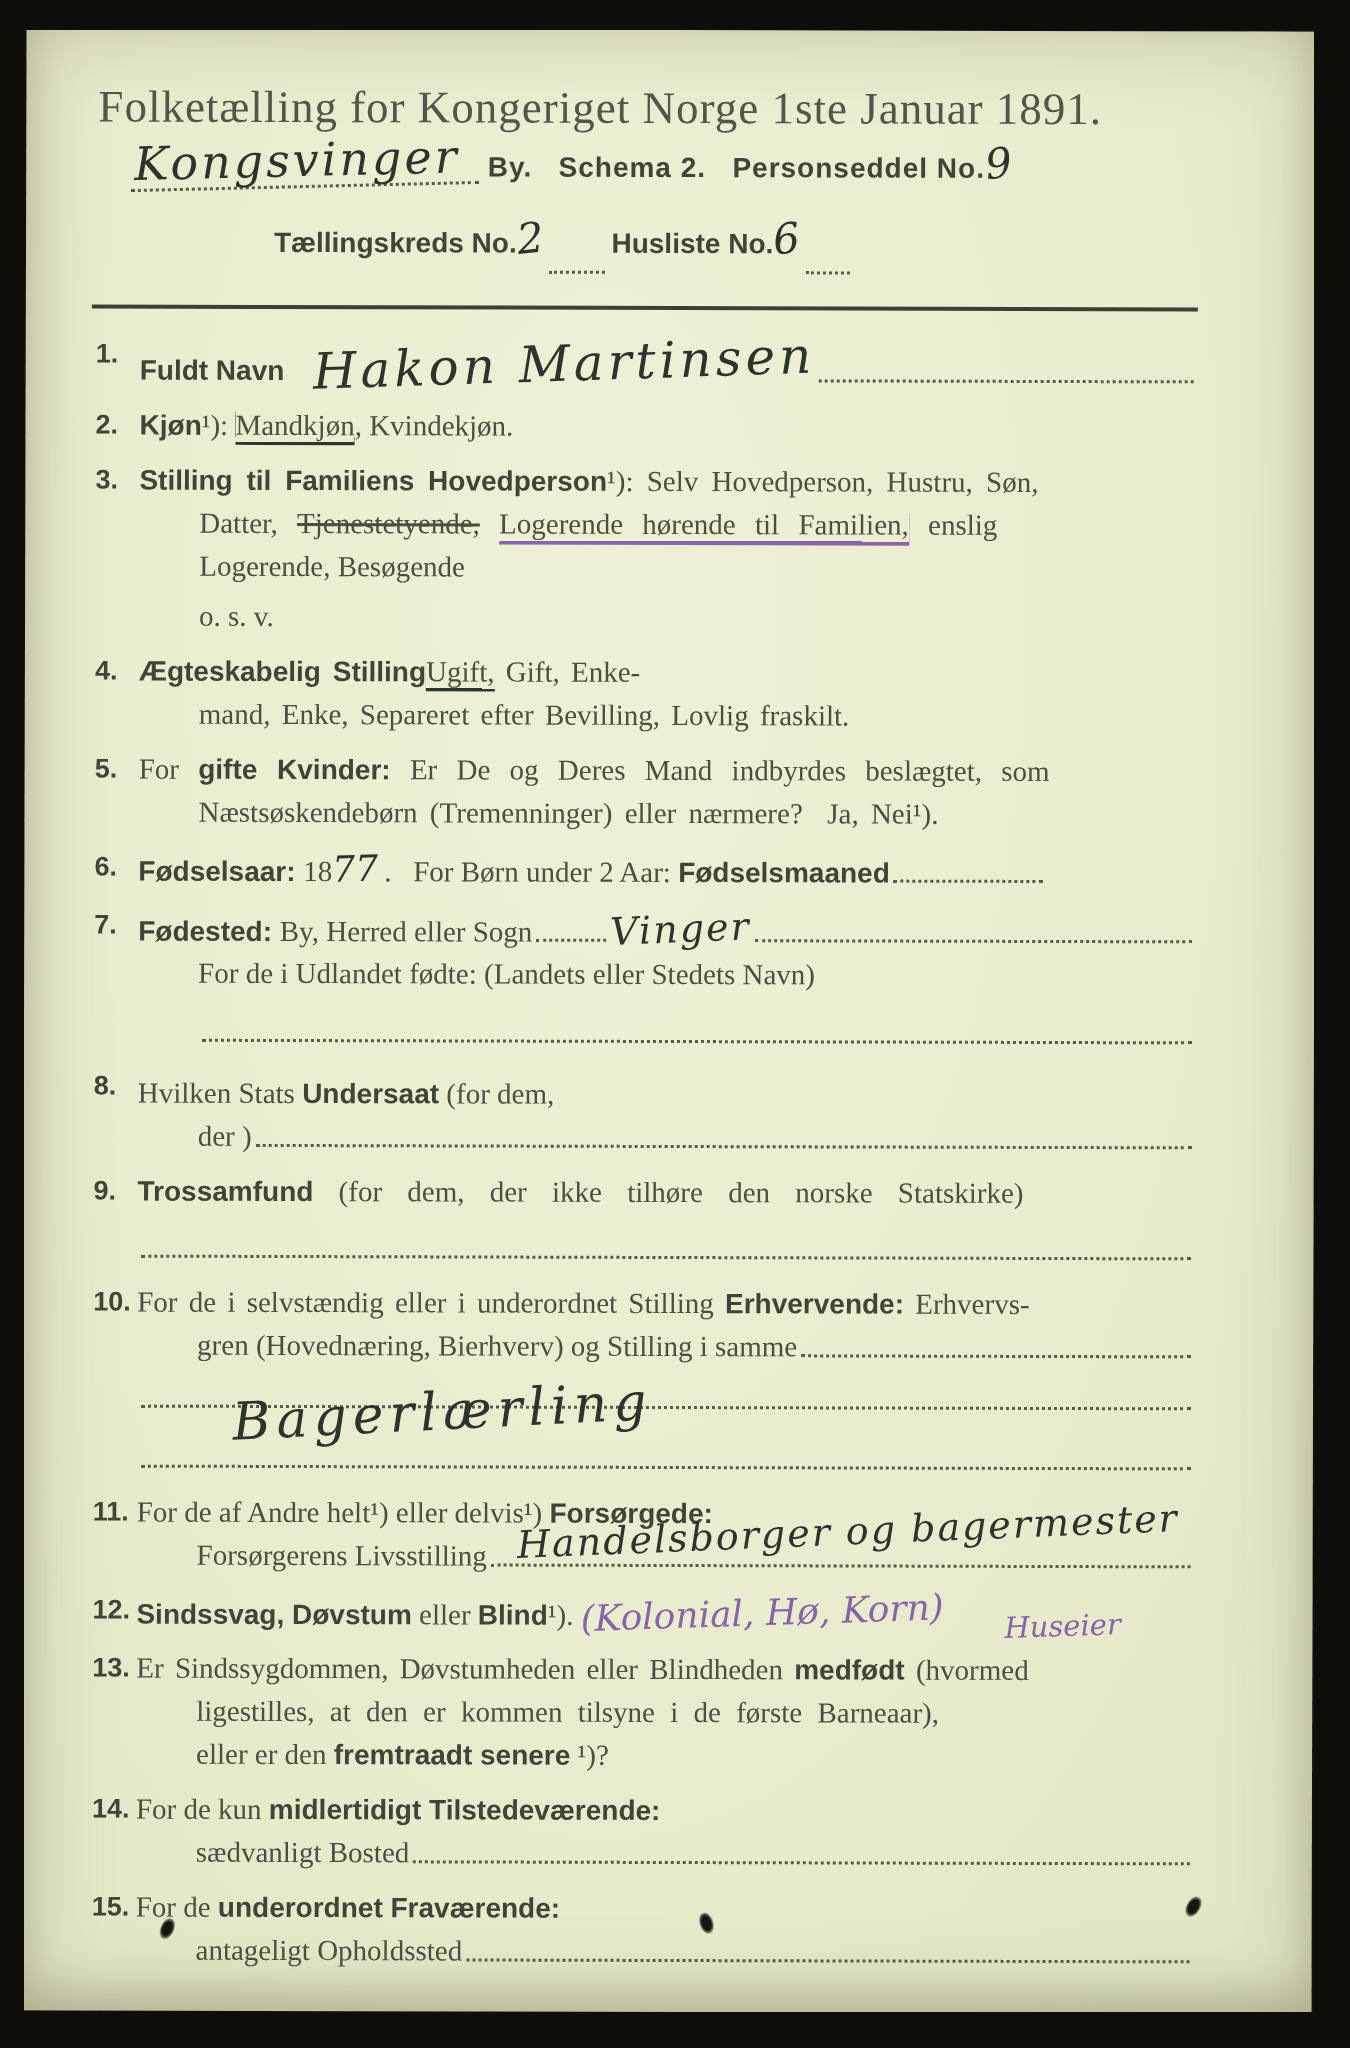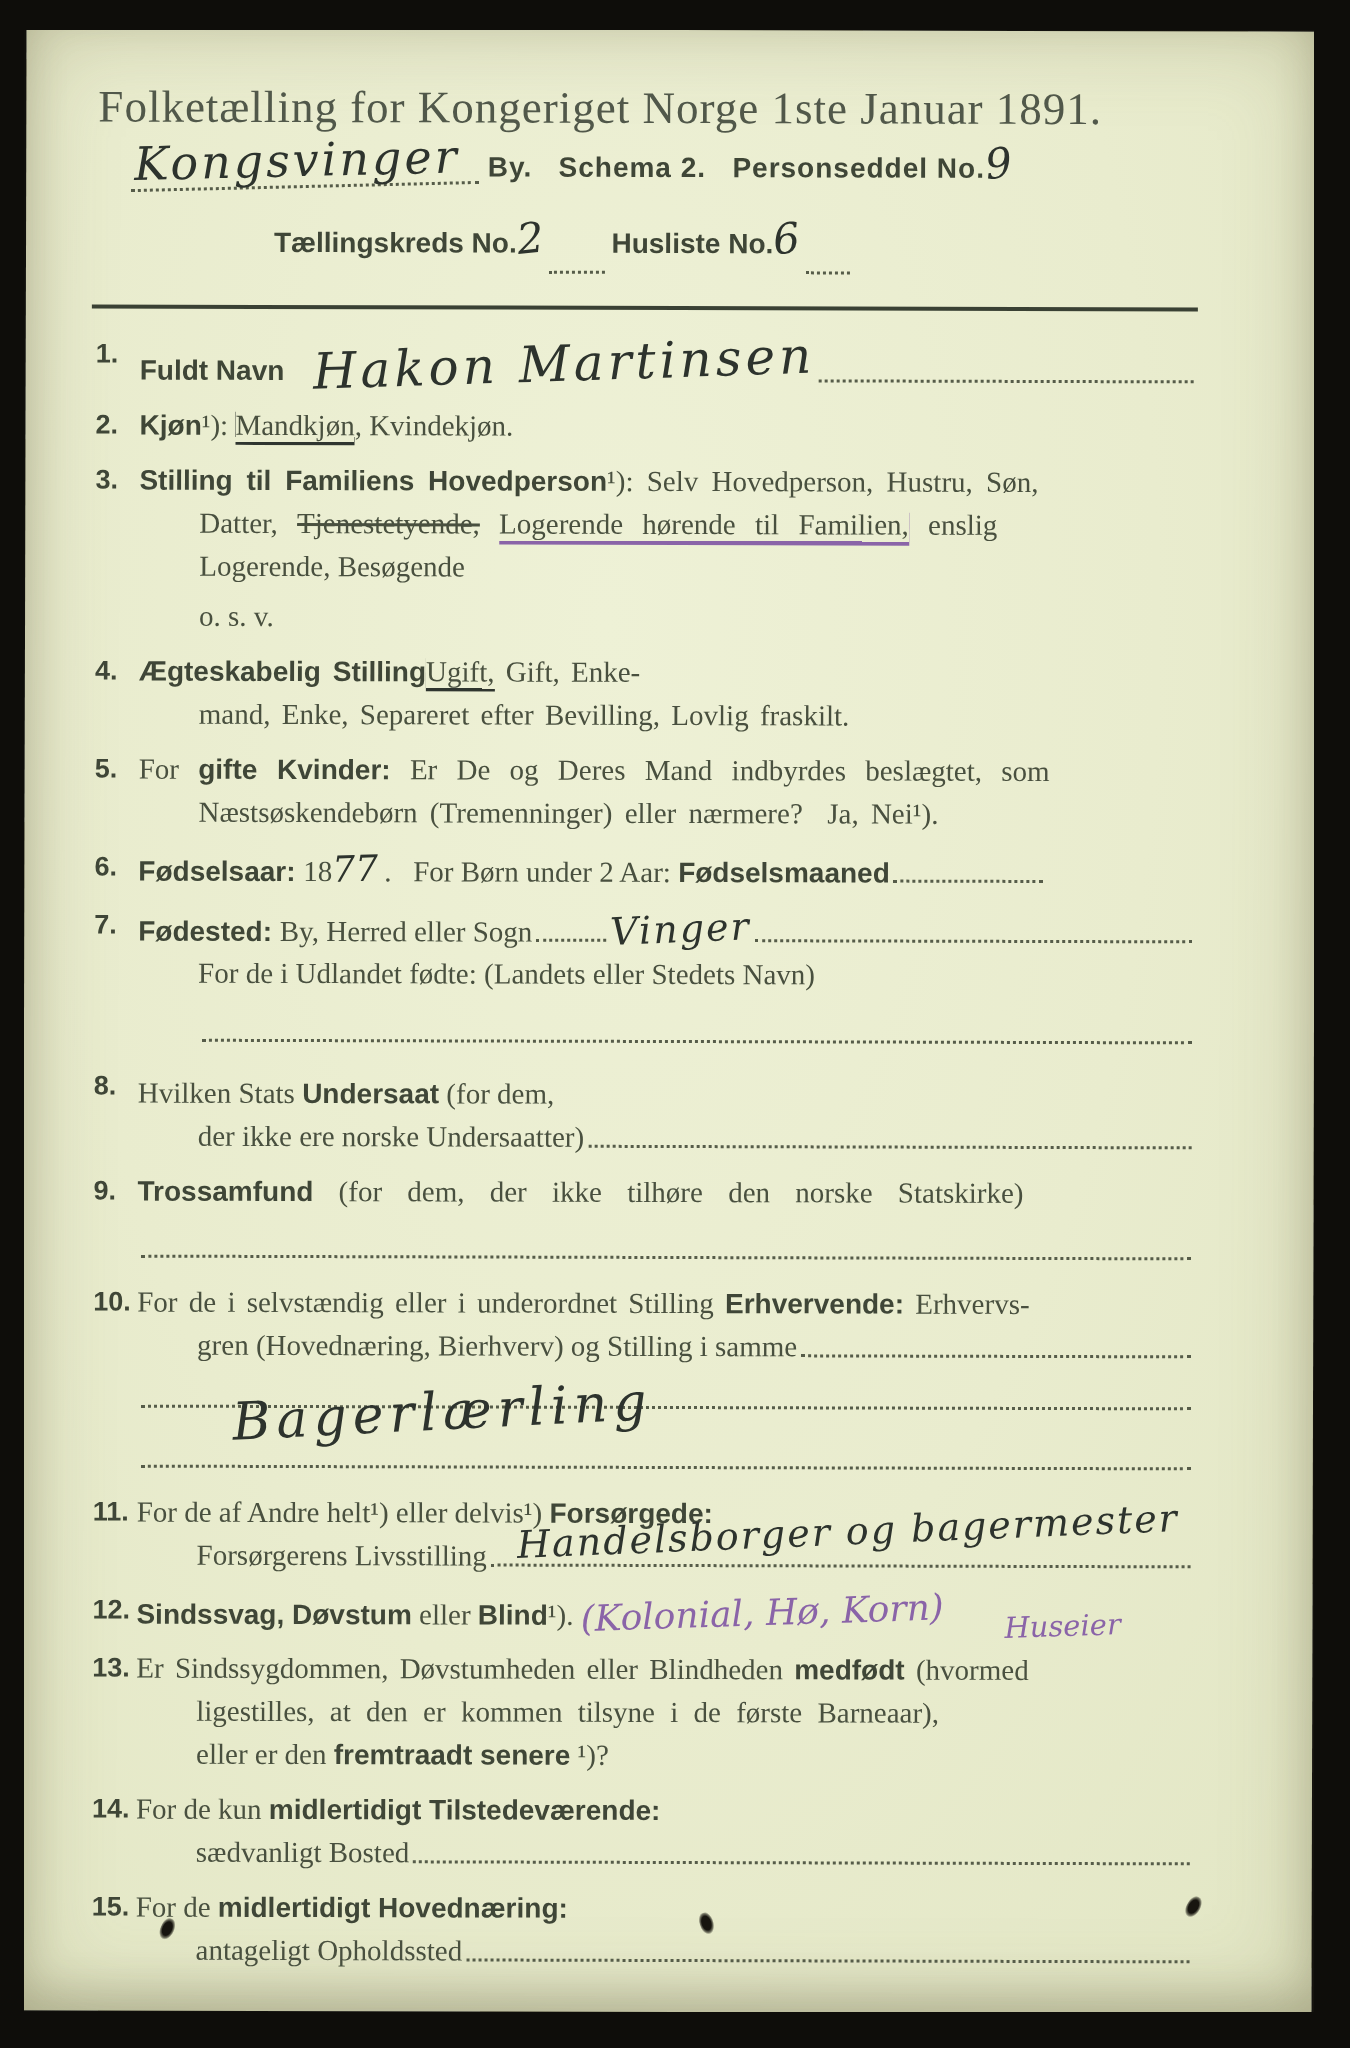--- a/index.html
+++ b/index.html
@@ -185,21 +185,20 @@
         <div class="item">
           <div class="no">8.</div>
           <div class="ibody">
             <div class="line" style="margin-top: 16px;">
               <span class="seg">Hvilken Stats </span>
               <span class="seg b">Undersaat</span>
               <span class="seg"> (for dem,</span>
             </div>
             <div class="line ind">
               <span class="seg">der </span>
-              <span class="seg i">ikke ere norske Undersaatter</span>
               <span class="seg">)</span>
               <span class="dotfill"></span>
             </div>
           </div>
         </div>
         <div class="item">
           <div class="no">9.</div>
           <div class="ibody">
             <div class="line" style="word-spacing: 18px;">
               <span class="seg b">Trossamfund</span>
@@ -290,21 +289,21 @@
               <span class="seg">sædvanligt Bosted</span>
               <span class="dotfill"></span>
             </div>
           </div>
         </div>
         <div class="item">
           <div class="no">15.</div>
           <div class="ibody">
             <div class="line">
               <span class="seg">For de </span>
-              <span class="seg b">midlertidigt Hovednæring:</span>
+              <span class="seg b">underordnet Fraværende:</span>
             </div>
             <div class="line ind">
               <span class="seg">antageligt Opholdssted</span>
               <span class="dotfill"></span>
             </div>
           </div>
         </div>
       </div>
 
     <div class="sep"></div>

